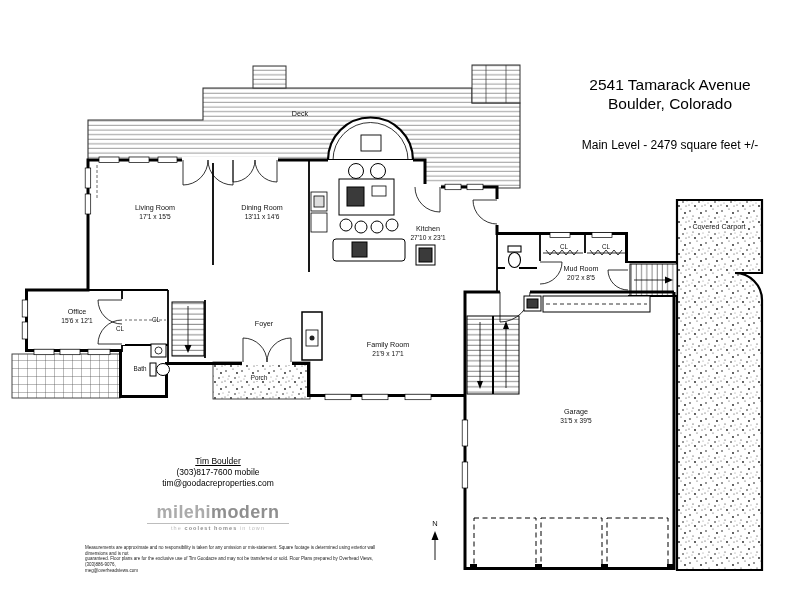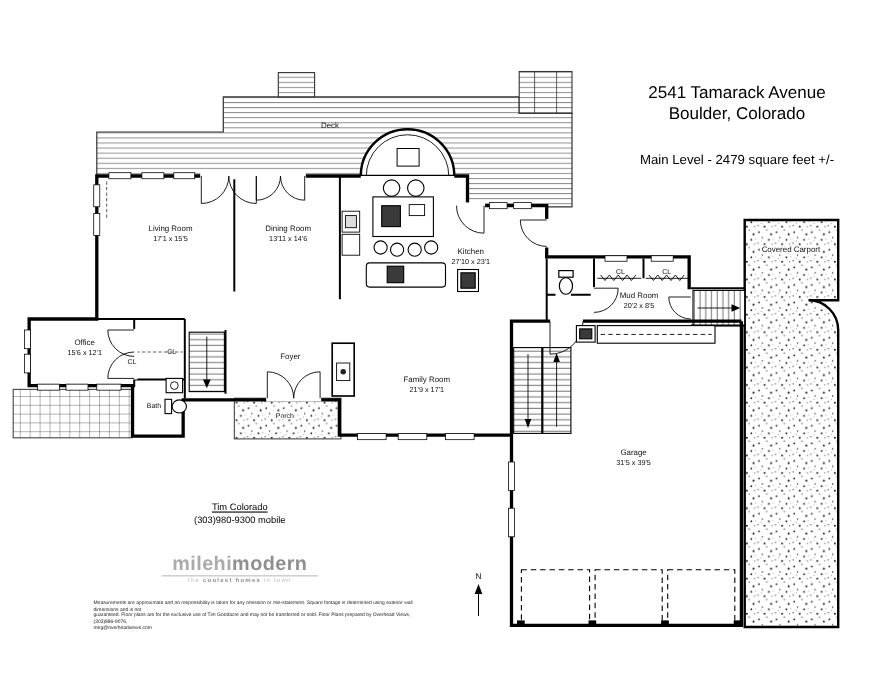--- a/index.html
+++ b/index.html
@@ -256,22 +256,23 @@
   </g>
 </svg>
 
   <div class="header">
     <div class="addr">2541 Tamarack Avenue</div>
     <div class="addr">Boulder, Colorado</div>
     <div class="level">Main Level - 2479 square feet +/-</div>
   </div>
 
   <div class="contact">
-    <div class="agent">Tim Colorado</div>
-    <div>(303)980-9300 mobile</div>
+    <div class="agent">Tim Boulder</div>
+    <div>(303)817-7600 mobile</div>
+    <div>tim@goodacreproperties.com</div>
   </div>
 
   <div class="logo">
     <div class="brand">
       <span class="light">milehi</span><span class="bold">modern</span>
     </div>
     <div class="logo-rule"></div>
     <div class="tagline">
       <span>the </span><span class="tag-bold">coolest homes</span><span> in town</span>
     </div>

